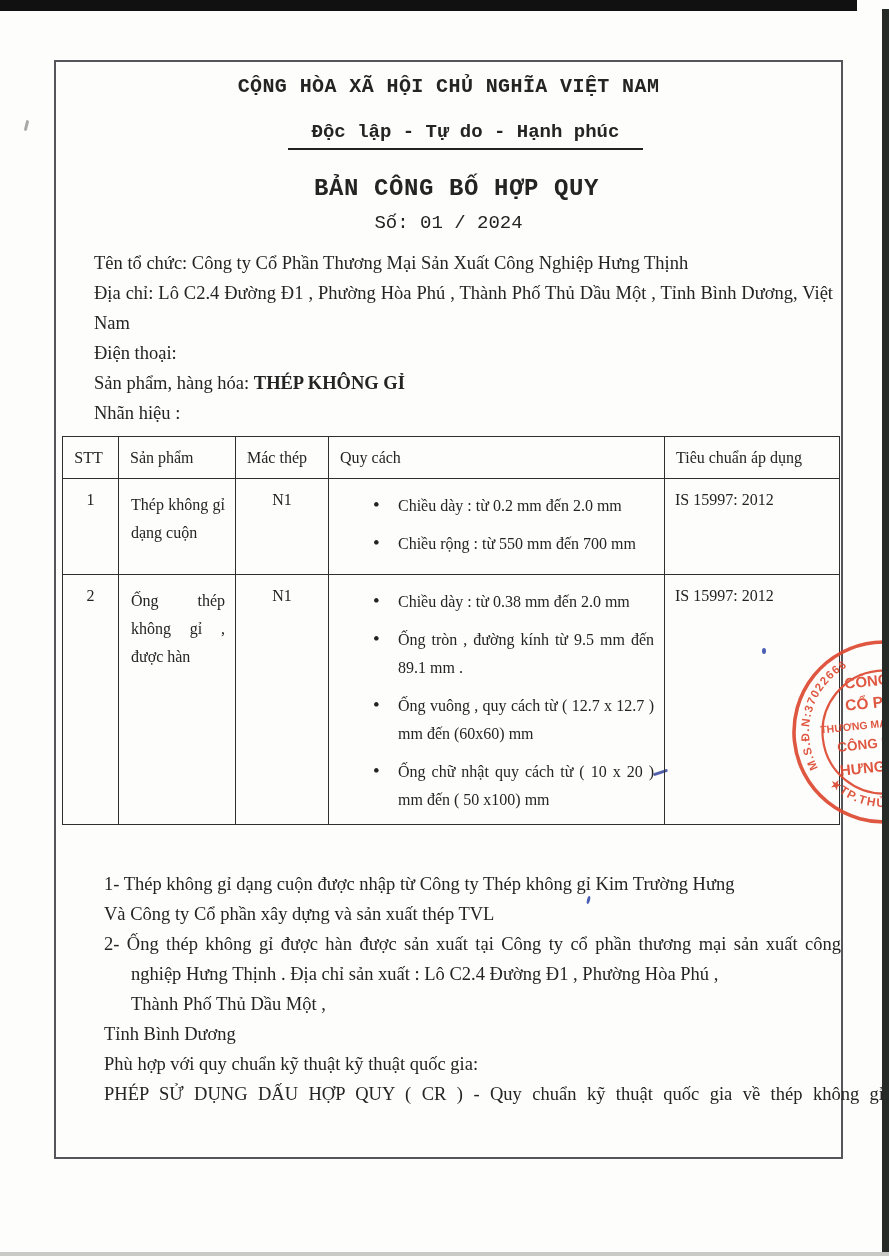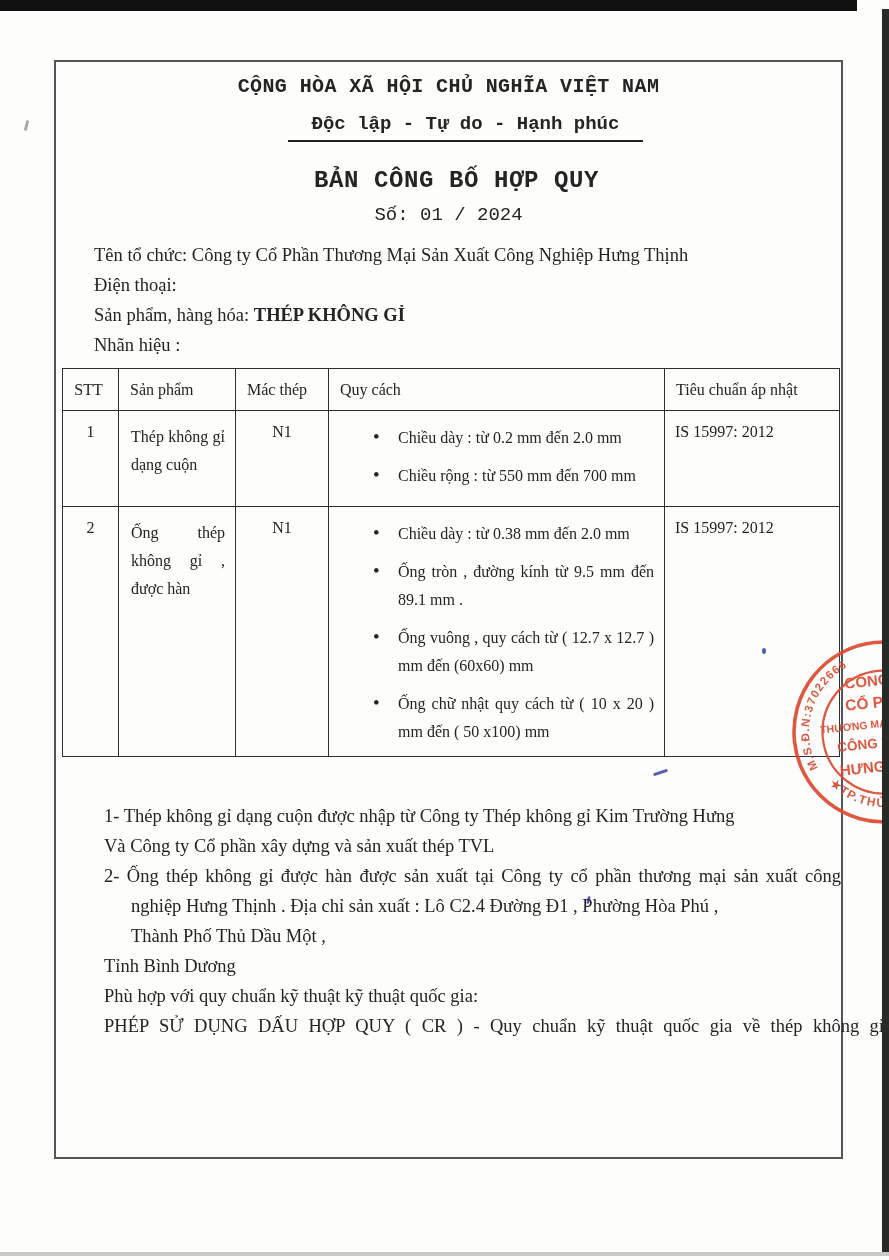--- a/index.html
+++ b/index.html
@@ -17,21 +17,21 @@
   .speck2{position:absolute;left:653px;top:771px;width:15px;height:3px;background:#33449a;transform:rotate(-18deg);border-radius:2px;opacity:.85;}
   .speck3{position:absolute;left:587px;top:896px;width:3px;height:8px;background:#4a5fb5;border-radius:50%;transform:rotate(14deg);}
 
   
   .frame{
     position:absolute;left:54px;top:60px;width:789px;height:1099px;
     border:2px solid #55565a;box-sizing:border-box;background:transparent;
   }
   .center{text-align:center;font-family:Liberation Mono, monospace;}
   .nat-title{margin-top:13px;font-size:20px;font-weight:bold;letter-spacing:.4px;}
-  .motto-wrap{margin-top:15px;padding-left:34px;}
+  .motto-wrap{margin-top:23px;padding-left:34px;}
   .motto{display:inline-block;font-size:19px;font-weight:bold;padding:0 24px 5px 24px;border-bottom:2.5px solid #222;}
   .doc-title{margin-top:25px;font-size:24px;font-weight:bold;letter-spacing:.6px;margin-left:16px;}
   .doc-number{margin-top:10px;font-size:19px;}
 
   .info{margin:14px 8px 0 38px;font-size:18.5px;line-height:30px;}
   .info p{margin:0;text-align:justify;}
   .bold{font-weight:bold;}
 
   table.spec-table{
     margin:8px 0 0 6px;border-collapse:collapse;table-layout:fixed;width:777px;
@@ -77,40 +77,41 @@
   <div class="center nat-title">CỘNG HÒA XÃ HỘI CHỦ NGHĨA VIỆT NAM</div>
   <div class="center motto-wrap">
     <span class="motto">Độc lập - Tự do - Hạnh phúc</span>
   </div>
 
   <div class="center doc-title">BẢN CÔNG BỐ HỢP QUY</div>
   <div class="center doc-number">Số: 01 / 2024</div>
 
   <div class="info">
     <p>Tên tổ chức: Công ty Cổ Phần Thương Mại Sản Xuất Công Nghiệp Hưng Thịnh</p>
+    <p>Địa chỉ: Lô C2.4 Đường Đ1 , Phường Hòa Phú , Thành Phố Thủ Dầu Một , Tỉnh Bình Dương, Việt Nam</p>
     <p>Điện thoại:</p>
     <p><span>Sản phẩm, hàng hóa: </span><span class="bold">THÉP KHÔNG GỈ</span></p>
     <p>Nhãn hiệu :</p>
   </div>
 
   <table class="spec-table">
     <colgroup>
       <col style="width:56px">
         <col style="width:117px">
         <col style="width:93px">
         <col style="width:336px">
         <col style="width:175px">
     </colgroup>
     <thead>
       <tr>
         <th class="h-stt">STT</th>
         <th>Sản phẩm</th>
         <th>Mác thép</th>
         <th>Quy cách</th>
-        <th>Tiêu chuẩn áp nhật</th>
+        <th>Tiêu chuẩn áp dụng</th>
       </tr>
     </thead>
     <tbody>
       <tr class="row-1">
         <td class="c-stt">1</td>
         <td class="c-prod">Thép không gỉ dạng cuộn</td>
         <td class="c-grade">N1</td>
         <td class="c-specs">
           <ul class="spec-list">
             <li>Chiều dày : từ 0.2 mm đến 2.0 mm</li>

